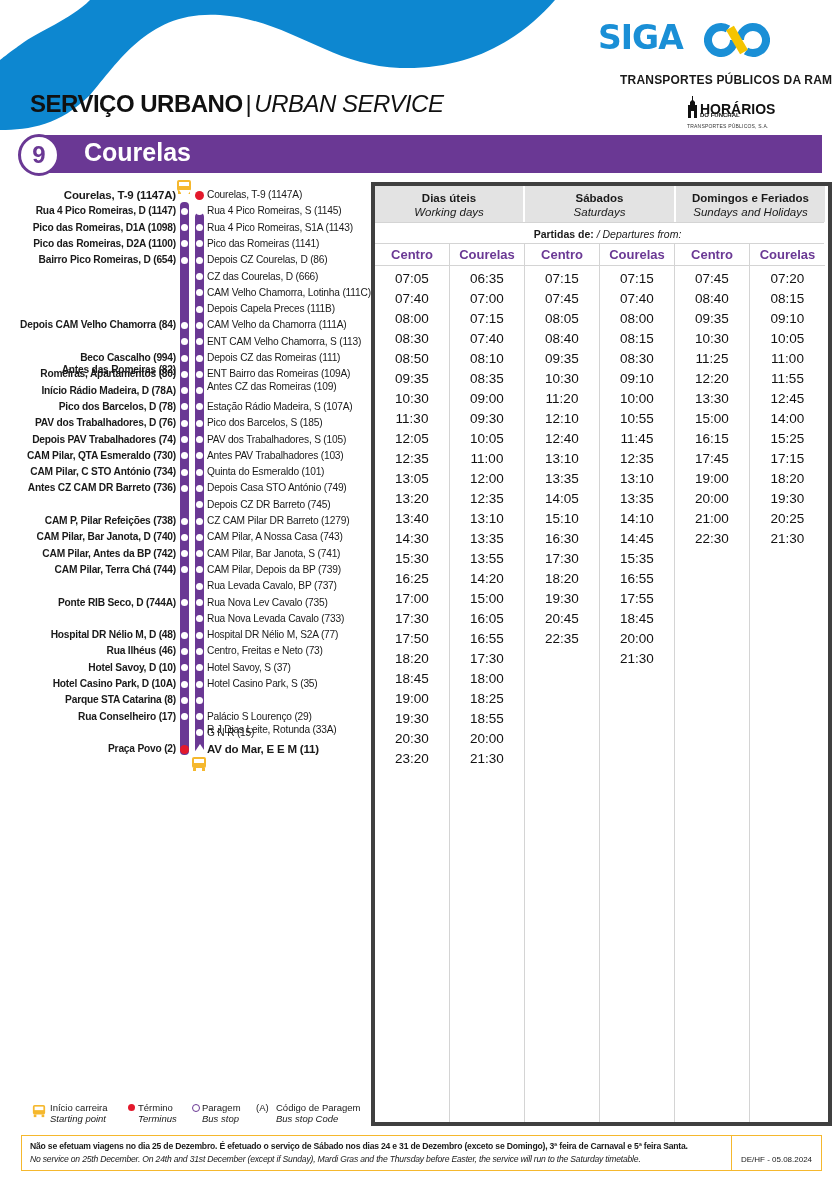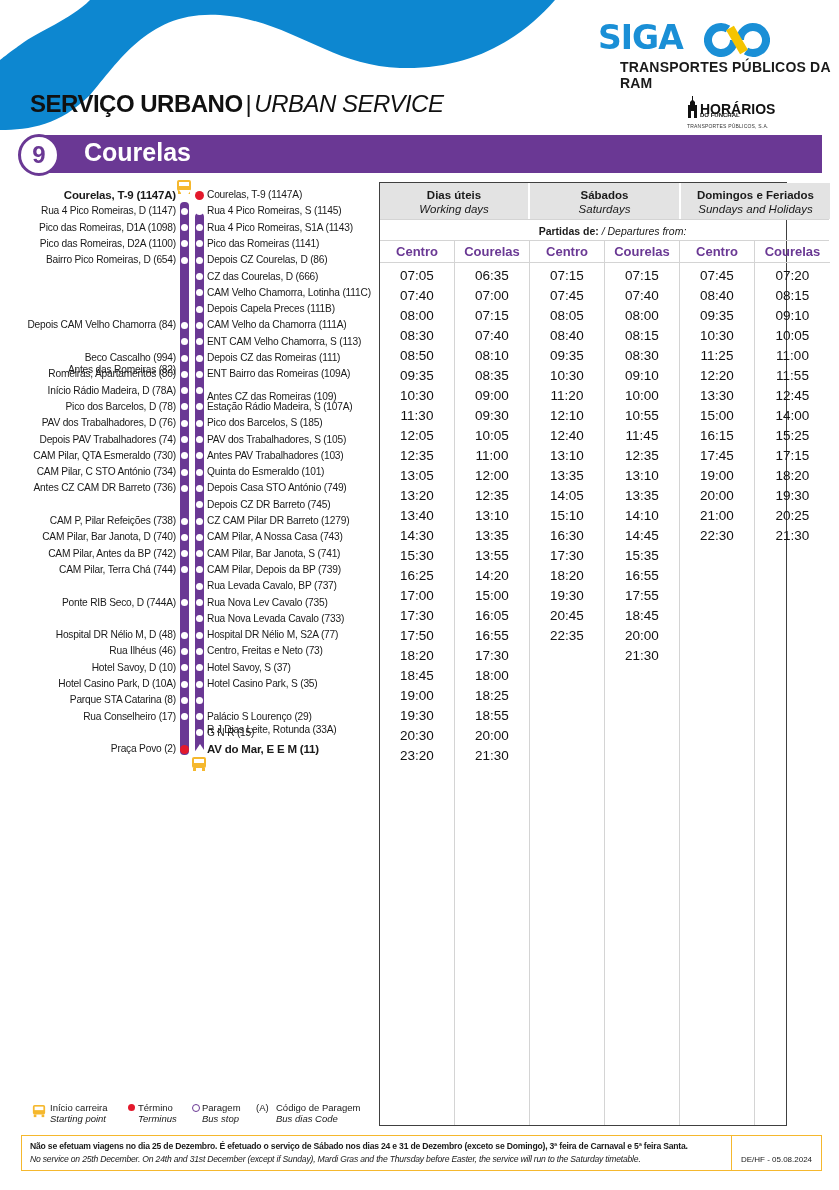--- a/index.html
+++ b/index.html
@@ -5,21 +5,21 @@
   * { box-sizing: border-box; margin: 0; padding: 0; }
   html, body { width: 839px; height: 1190px; background: #ffffff; overflow: hidden; }
   body { position: relative; font-family: "Liberation Sans", "DejaVu Sans", sans-serif; color: #1a1a1a; }
 
   
   .wave { position: absolute; left: 0; top: 0; width: 600px; height: 140px; }
 
   .siga-logo { position: absolute; left: 598px; top: 18px; width: 180px; height: 55px; }
   .siga-text { position: absolute; left: 0; top: 0; font-family: "DejaVu Sans", sans-serif; font-weight: bold; font-size: 33px; color: #1a8fd6; letter-spacing: -1px; }
   .siga-rings { position: absolute; left: 106px; top: 4px; width: 66px; height: 36px; }
-  .siga-tag { position: absolute; left: 620px; top: 59px; font-size: 14px; font-weight: bold; color: #1a1a1a; letter-spacing: 0.2px; }
+  .siga-tag { position: absolute; left: 620px; top: 73px; font-size: 12px; font-weight: bold; color: #1a1a1a; letter-spacing: 0.2px; }
 
   .horarios { position: absolute; left: 686px; top: 96px; width: 100px; height: 36px; }
   .horarios .tower { position: absolute; left: 0; top: 0; width: 14px; height: 22px; }
   .horarios .h1 { position: absolute; left: 14px; top: 5px; font-size: 14px; font-weight: bold; color: #111; }
   .horarios .h2 { position: absolute; left: 14px; top: 16px; font-size: 6px; font-weight: bold; color: #111; }
   .horarios .h3 { position: absolute; left: 1px; top: 27px; font-size: 5px; color: #333; letter-spacing: 0.2px; }
 
   .service-title { position: absolute; left: 30px; top: 90px; font-size: 24px; font-weight: bold; color: #111; letter-spacing: -0.5px; white-space: nowrap; }
   .service-title .sep { font-weight: normal; margin: 0 3px; }
   .service-title .en { font-weight: normal; font-style: italic; }
@@ -30,32 +30,32 @@
 
   
   .diagram { position: absolute; left: 0; top: 178px; width: 370px; height: 600px; }
   .line { position: absolute; background: #6a3894; width: 9px; border-radius: 4px; }
   .line-left { left: 180px; top: 24px; height: 553px; }
   .line-right { left: 195px; top: 35px; height: 540px; }
   .bus { position: absolute; width: 16px; height: 16px; }
   .bus-top { left: 176px; top: 1px; }
   .bus-bottom { left: 191px; top: 578px; }
   .stop-row { position: absolute; height: 16px; font-size: 10.2px; white-space: nowrap; line-height: 16px; letter-spacing: -0.2px; }
-  .stop-left { right: 194px; text-align: right; }
+  .stop-left { right: 194px; text-align: right; font-weight: bold; }
   .stop-right { left: 207px; text-align: left; }
   .stop-row.bold { font-weight: bold; font-size: 11.5px; }
   .dot { position: absolute; width: 7px; height: 7px; border-radius: 50%; background: #fff; }
   .dot-l { left: 181px; }
   .dot-r { left: 196px; }
   .term { position: absolute; width: 9px; height: 9px; border-radius: 50%; background: #e3192c; }
   .tri-down { position: absolute; width: 0; height: 0; border-left: 6px solid transparent; border-right: 6px solid transparent; border-top: 9px solid #fff; }
   .tri-up { position: absolute; width: 0; height: 0; border-left: 6px solid transparent; border-right: 6px solid transparent; border-bottom: 9px solid #fff; }
 
   
-  .table { position: absolute; left: 379px; top: 182px; width: 408px; height: 944px; border: 1px solid #404040; }
+  .table { position: absolute; left: 371px; top: 182px; width: 461px; height: 944px; border: 4px solid #404040; }
   .day-head { position: absolute; top: 0; height: 36px; background: #e3e3e3; text-align: center; font-size: 11.5px; padding-top: 5px; line-height: 14px; }
   .day-head .pt { font-weight: bold; display: block; }
   .day-head .en { font-style: italic; display: block; }
   .dh-0 { left: 0; width: 150px; border-right: 2px solid #fff; }
   .dh-1 { left: 150px; width: 151px; border-right: 2px solid #fff; }
   .dh-2 { left: 301px; width: 149px; }
   .dep-row { position: absolute; left: 0; top: 36px; width: 449px; height: 22px; text-align: center; font-size: 10.5px; line-height: 22px; border-top: 1px solid #d4d4d4; border-bottom: 1px solid #d4d4d4; }
   .dep-row b { font-weight: bold; padding-left: 16px; }
   .dep-row i { font-style: italic; }
   .col { position: absolute; top: 58px; bottom: 0; width: 75px; border-right: 1px solid #d4d4d4; }
@@ -202,21 +202,21 @@
     <div class="stop-row stop-right" style="top: 123.1px;">Depois Capela Preces (111B)</div>
     <span class="dot dot-r" style="top: 127.6px;"></span>
     <div class="stop-row stop-right" style="top: 139.4px;">CAM Velho da Chamorra (111A)</div>
     <span class="dot dot-r" style="top: 143.9px;"></span>
     <div class="stop-row stop-right" style="top: 155.7px;">ENT CAM Velho Chamorra, S (113)</div>
     <span class="dot dot-r" style="top: 160.2px;"></span>
     <div class="stop-row stop-right" style="top: 172px;">Depois CZ das Romeiras (111)</div>
     <span class="dot dot-r" style="top: 176.5px;"></span>
     <div class="stop-row stop-right" style="top: 188.3px;">ENT Bairro das Romeiras (109A)</div>
     <span class="dot dot-r" style="top: 192.8px;"></span>
-    <div class="stop-row stop-right" style="top: 211px; text-align: right;">Antes CZ das Romeiras (109)</div>
+    <div class="stop-row stop-right" style="top: 201px; text-align: right;">Antes CZ das Romeiras (109)</div>
     <span class="dot dot-r" style="top: 209.1px;"></span>
     <div class="stop-row stop-right" style="top: 220.9px;">Estação Rádio Madeira, S (107A)</div>
     <span class="dot dot-r" style="top: 225.4px;"></span>
     <div class="stop-row stop-right" style="top: 237.2px;">Pico dos Barcelos, S (185)</div>
     <span class="dot dot-r" style="top: 241.7px;"></span>
     <div class="stop-row stop-right" style="top: 253.5px;">PAV dos Trabalhadores, S (105)</div>
     <span class="dot dot-r" style="top: 258px;"></span>
     <div class="stop-row stop-right" style="top: 269.8px;">Antes PAV Trabalhadores (103)</div>
     <span class="dot dot-r" style="top: 274.3px;"></span>
     <div class="stop-row stop-right" style="top: 286.1px;">Quinta do Esmeraldo (101)</div>
@@ -449,21 +449,21 @@
     <span class="lg-icon" style="left:0;top:2px;width:8px;height:8px;border-radius:50%;border:1.3px solid #6a3894;background:#fff;"></span>
     <div style="margin-left:10px;">
       <span>Paragem</span>
       <span class="en">Bus stop</span>
     </div>
   </div>
   <div class="lg-item" style="left:224px;">
     <span class="lg-icon" style="left:0;top:0;">(A)</span>
     <div style="margin-left:20px;">
       <span>Código de Paragem</span>
-      <span class="en">Bus dias Code</span>
+      <span class="en">Bus stop Code</span>
     </div>
   </div>
 </div>
 
 <div class="note">
   <div class="note-text">
     <span class="pt">Não se efetuam viagens no dia 25 de Dezembro. É efetuado o serviço de Sábado nos dias 24 e 31 de Dezembro (exceto se Domingo), 3ª feira de Carnaval e 5ª feira Santa.</span>
     <span class="en">No service on 25th December. On 24th and 31st December (except if Sunday), Mardi Gras and the Thursday before Easter, the service will run to the Saturday timetable.</span>
   </div>
   <div class="note-code">DE/HF - 05.08.2024</div>

